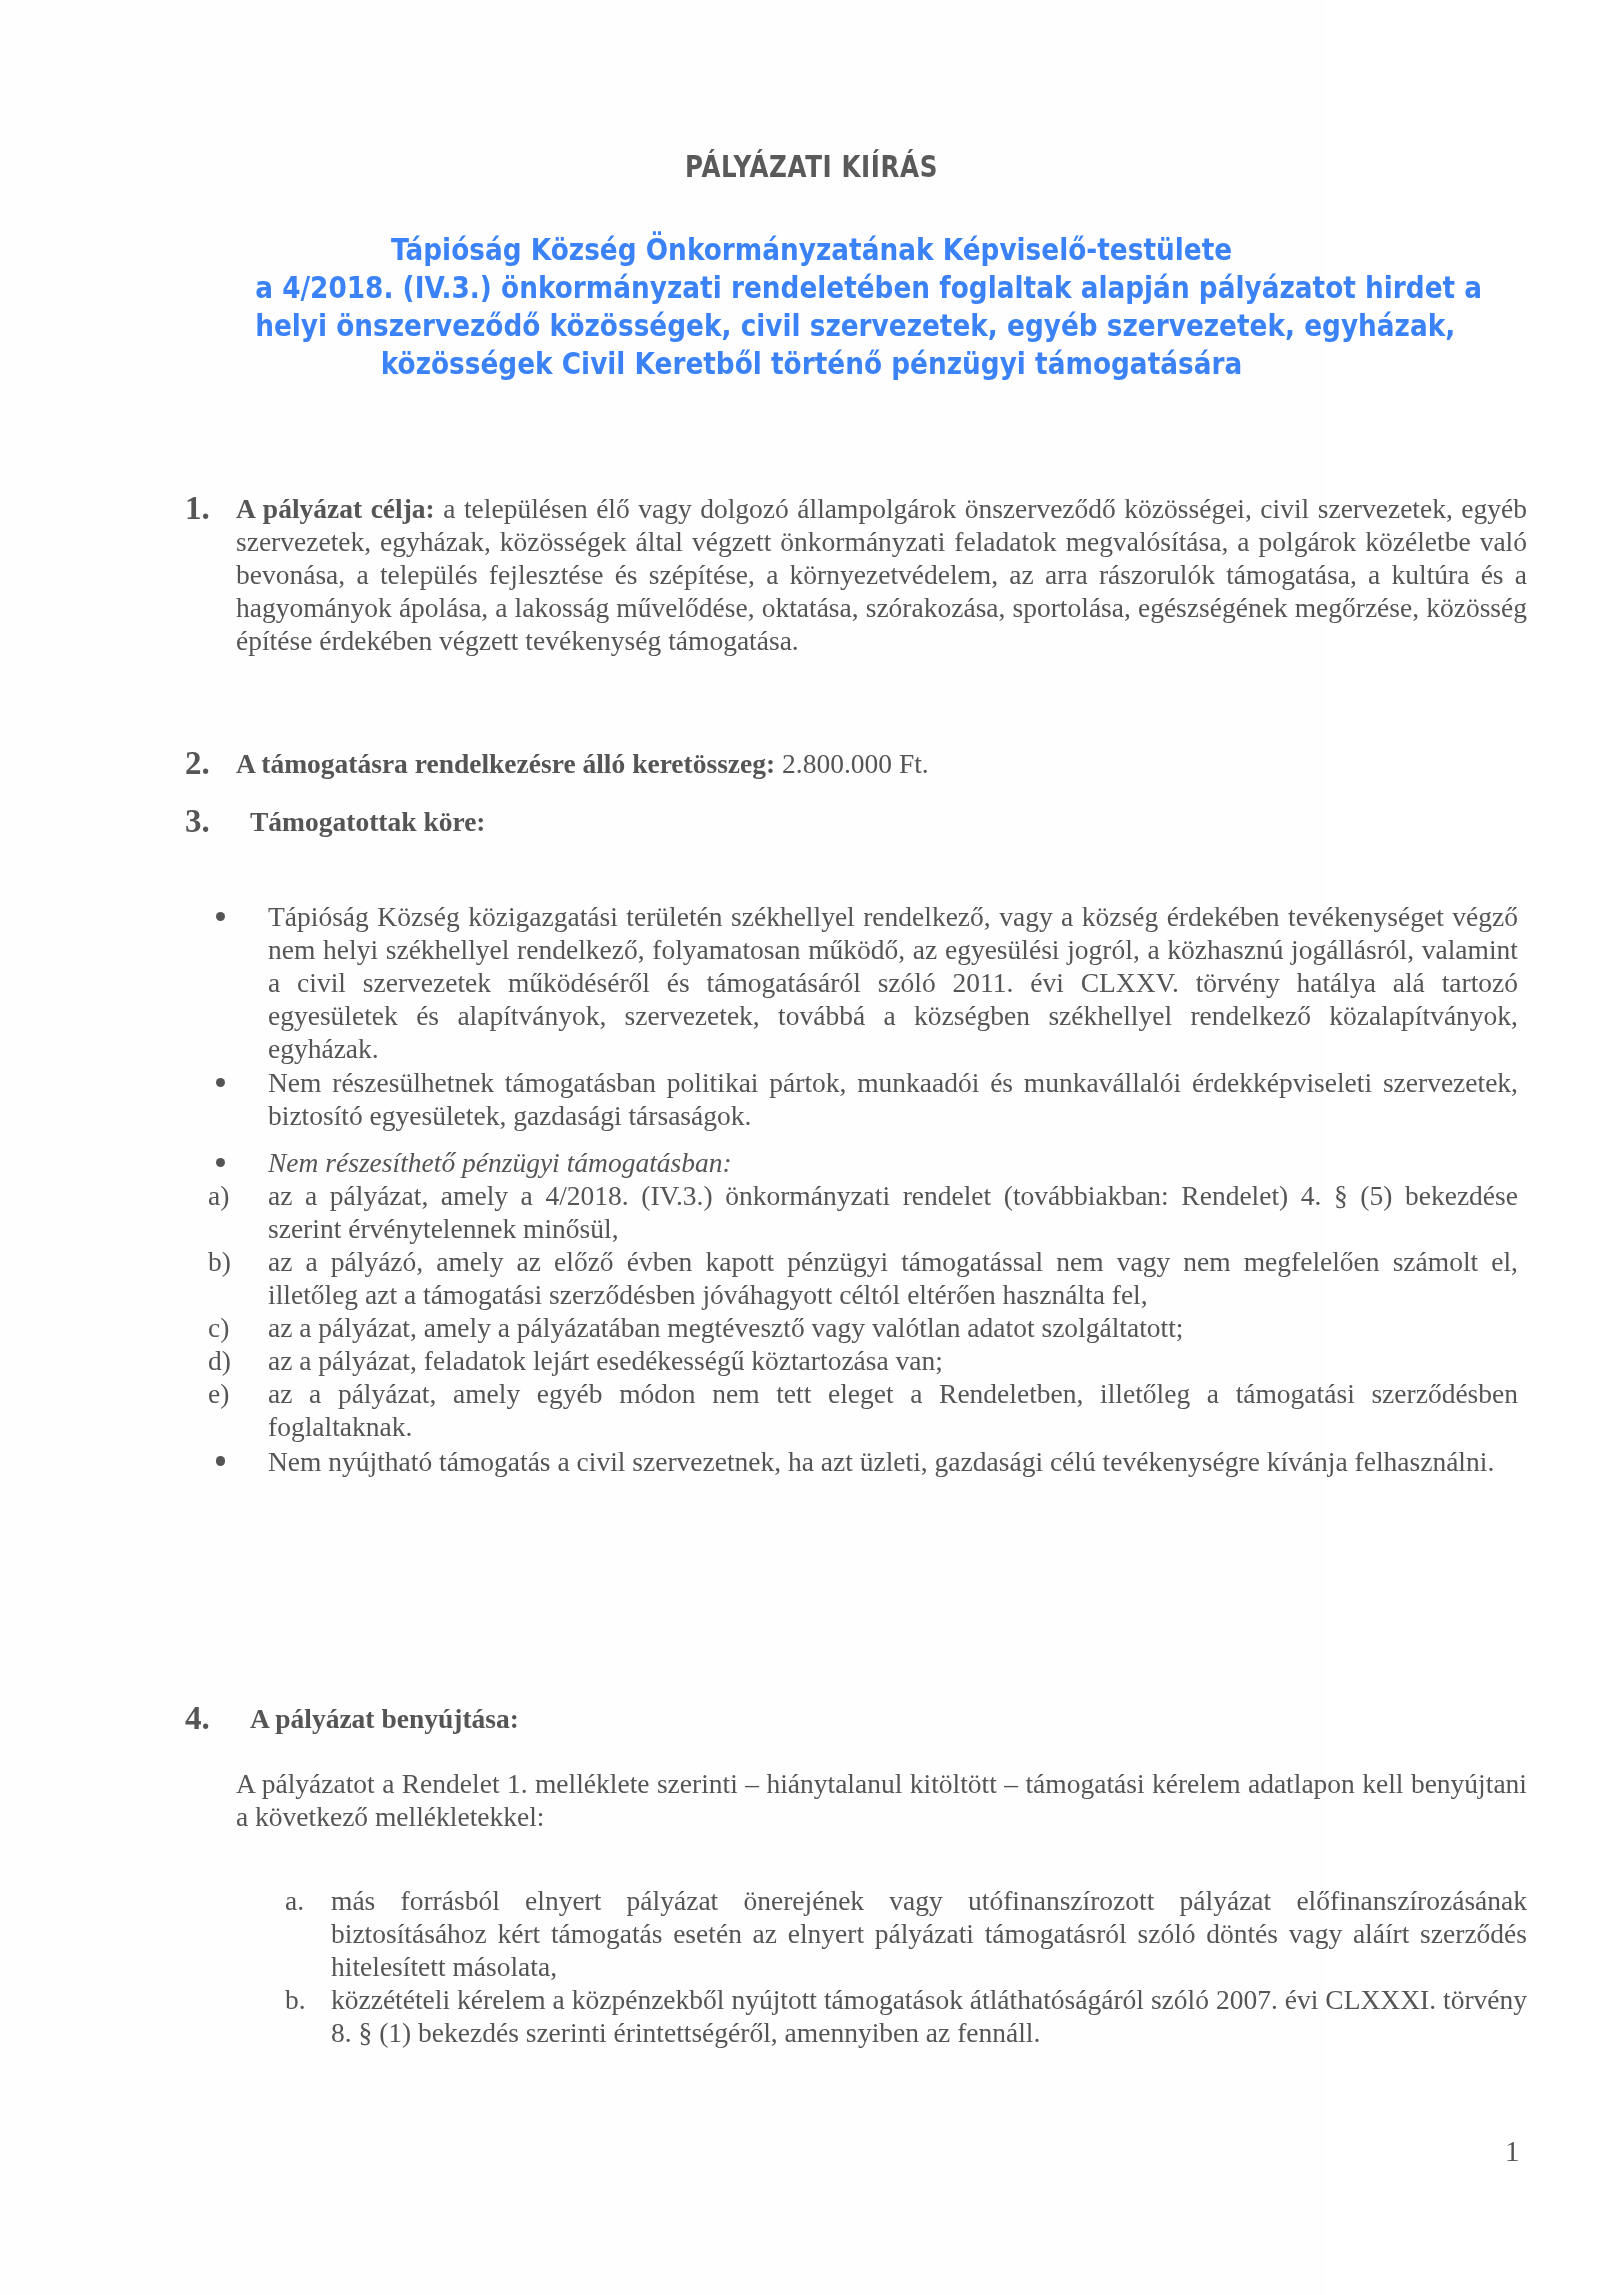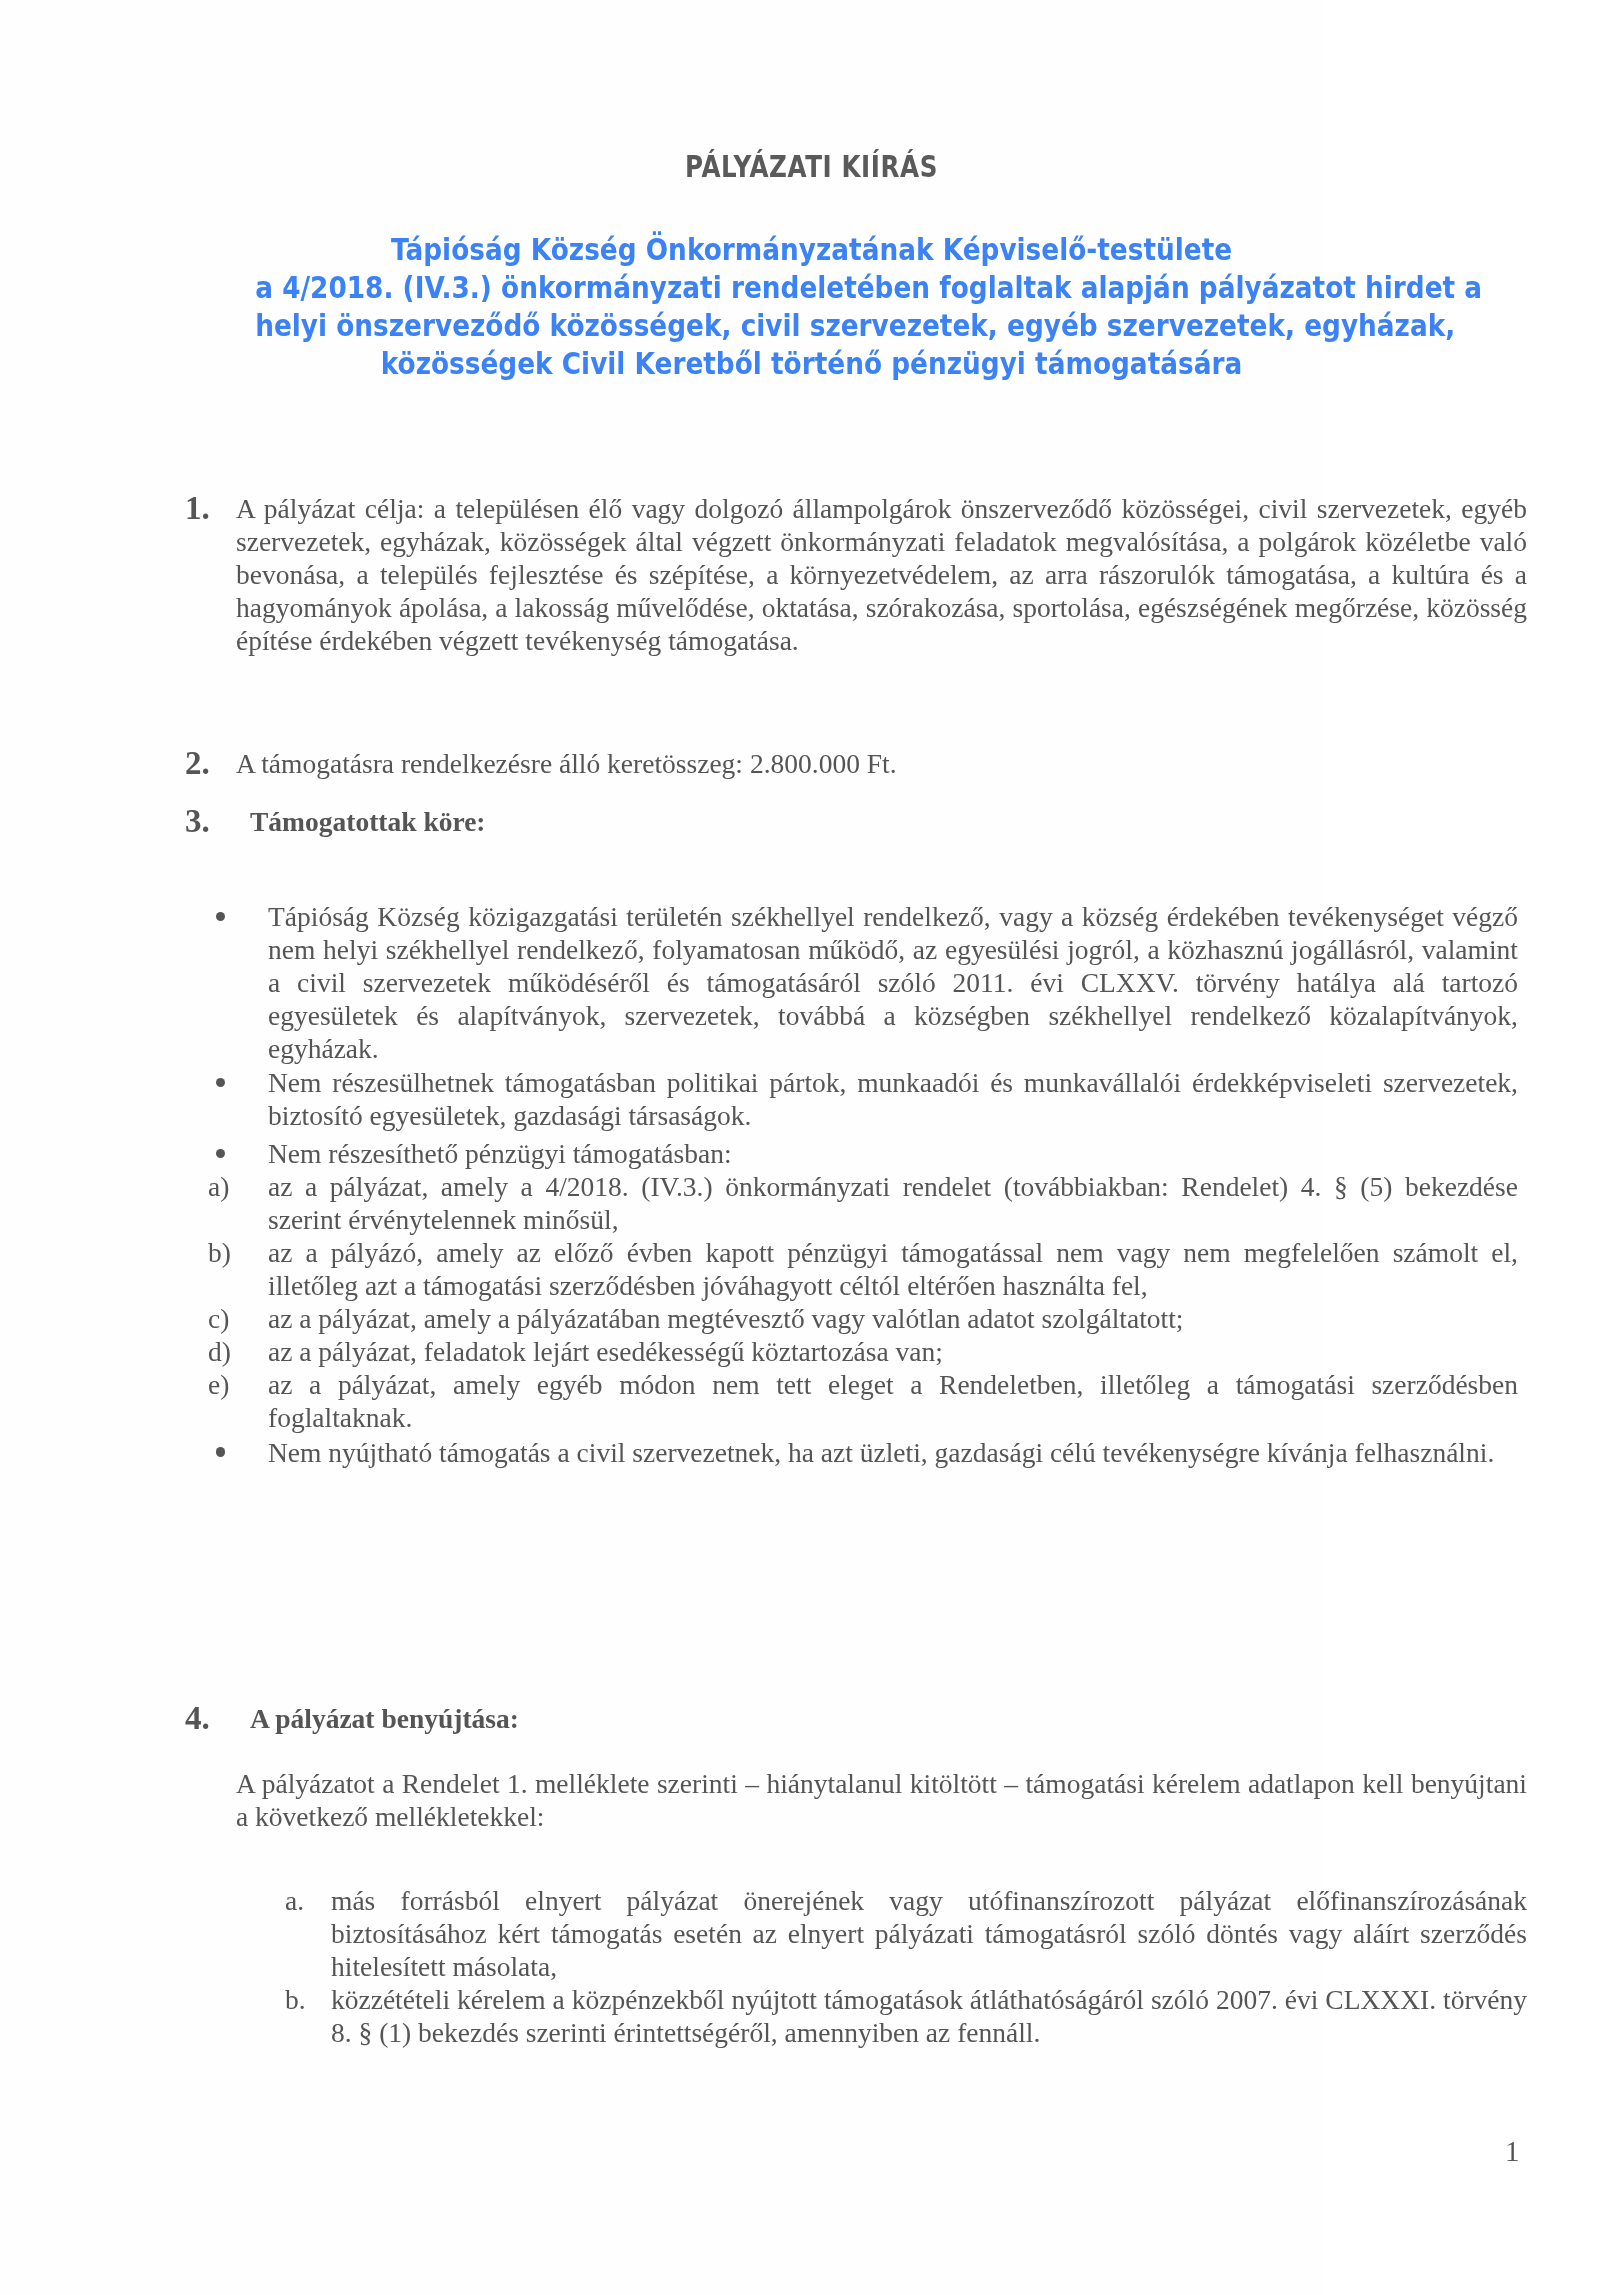--- a/index.html
+++ b/index.html
@@ -15,21 +15,21 @@
   .subtitle {
     position: absolute; left: 157px; width: 1309px; top: 230px; text-align: center;
     font-size: 31px; font-weight: bold; line-height: 38px; color: #3b82f6;
   }
   .subtitle span { display: block; white-space: nowrap; transform: scaleX(0.85); transform-origin: center; }
   .body { position: absolute; left: 0; top: 0; width: 1623px; font-size: 27.5px; line-height: 33px; color: #555555; }
   .sec { position: absolute; left: 185px; width: 1342px; }
   .sec-num { position: absolute; left: 0; top: 0; font-weight: bold; font-size: 33px; }
   .sec-text { position: absolute; left: 51px; right: 0; top: 0; text-align: justify; }
   .sec-head { position: absolute; left: 65px; top: 0; font-weight: bold; white-space: nowrap; }
-  .bold { font-weight: normal; }
+  .bold { font-weight: bold; }
   .list { position: absolute; left: 268px; width: 1250px; }
   .li { position: relative; text-align: justify; }
   .li .marker { position: absolute; left: -60px; top: 0; }
   .li .bullet { position: absolute; left: -52px; top: 11.8px; width: 9.2px; height: 9.2px; border-radius: 50%; background: #555555; }
   .para { position: absolute; left: 236px; width: 1291px; text-align: justify; }
   .alist { position: absolute; left: 331px; width: 1196px; }
   .alist .li .marker { left: -46px; }
   .pagenum { position: absolute; left: 1505px; top: 2135px; font-size: 29px; }
 </style>
 </head>
@@ -71,21 +71,21 @@
 
     <div class="list" style="top:900px;">
       <div class="li">
         <span class="bullet"></span>
         <span>Tápióság Község közigazgatási területén székhellyel rendelkező, vagy a község érdekében tevékenységet végző nem helyi székhellyel rendelkező, folyamatosan működő, az egyesülési jogról, a közhasznú jogállásról, valamint a civil szervezetek működéséről és támogatásáról szóló 2011. évi CLXXV. törvény hatálya alá tartozó egyesületek és alapítványok, szervezetek, továbbá a községben székhellyel rendelkező közalapítványok, egyházak.</span>
       </div>
       <div class="li" style="margin-top:1.3px;">
         <span class="bullet"></span>
         <span>Nem részesülhetnek támogatásban politikai pártok, munkaadói és munkavállalói érdekképviseleti szervezetek, biztosító egyesületek, gazdasági társaságok.</span>
       </div>
-      <div class="li" style="margin-top:5px;">
+      <div class="li" style="margin-top:14px;font-style:italic;">
         <span class="bullet"></span>
         <span>Nem részesíthető pénzügyi támogatásban:</span>
       </div>
       <div class="li">
         <span class="marker">a)</span>
         <span>az a pályázat, amely a 4/2018. (IV.3.) önkormányzati rendelet (továbbiakban: Rendelet) 4. § (5) bekezdése szerint érvénytelennek minősül,</span>
       </div>
       <div class="li">
         <span class="marker">b)</span>
         <span>az a pályázó, amely az előző évben kapott pénzügyi támogatással nem vagy nem megfelelően számolt el, illetőleg azt a támogatási szerződésben jóváhagyott céltól eltérően használta fel,</span>

